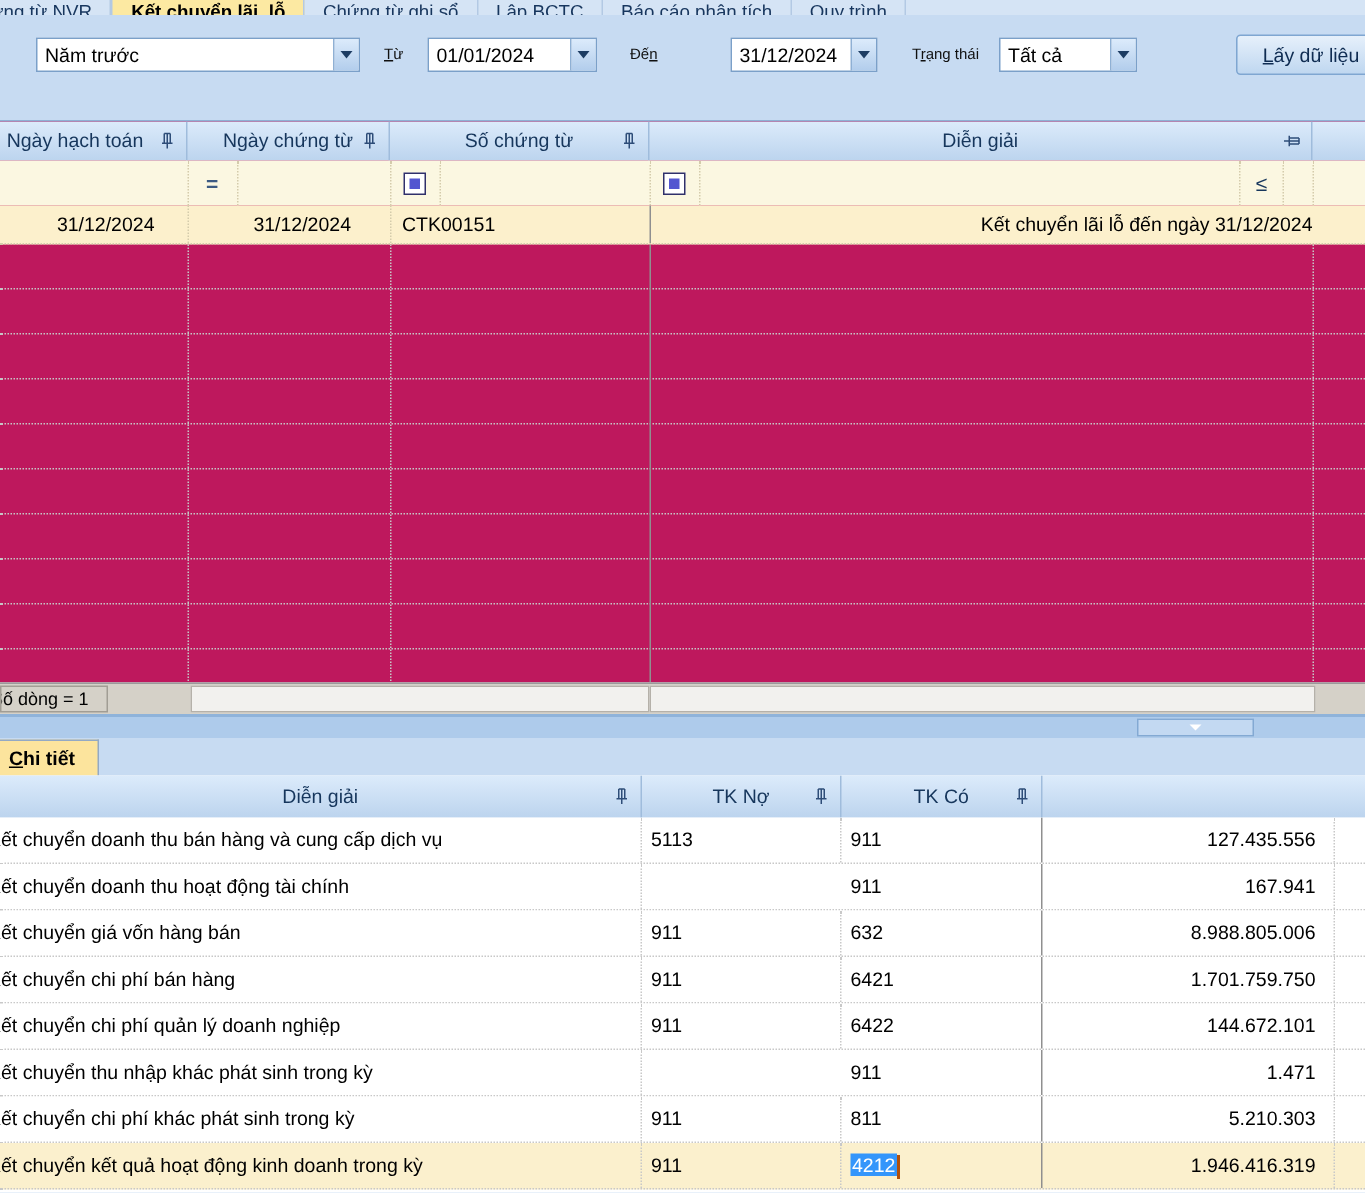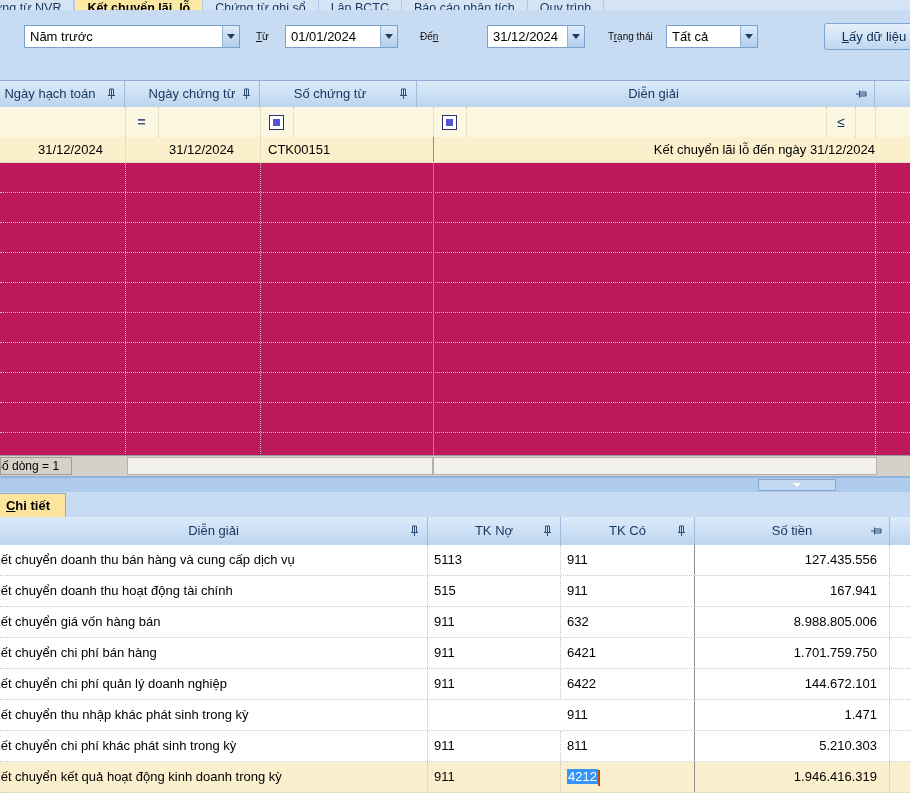--- a/index.html
+++ b/index.html
@@ -44,21 +44,21 @@
 
   
   .mgrid { position:absolute; top:80px; left:0; width:910px; height:375px; background:#be185d;
     border-top:1px solid #8fb0d4; overflow:hidden; }
   .mhead { position:absolute; top:0; left:0; width:910px; height:26px;
     background:linear-gradient(#dcebfb,#bcd4ee); }
   .mh { position:absolute; top:0; height:26px; line-height:25px; color:#16365c;
     border-right:1px solid #9fbcdc; overflow:hidden; text-align:center; }
   .mh1 { left:0;   width:125px; } .mh1 .mh-text { margin-left:-24px; }
   .mh2 { left:125px; width:135px; }
-  .mh3 { left:244px; width:173px; }
+  .mh3 { left:260px; width:173px; }
   .mh4 { left:433px; width:442px; }
   .mh5 { left:875px; width:35px; border-right:none; }
   .mh-text { display:inline-block; font-size:13px; }
   .pin { position:absolute; top:7px; }
   .pin-r { right:7px; }
 
   .mfilter { position:absolute; top:26px; left:0; width:910px; height:30px; background:#fbf7e1; }
   .fline { position:absolute; top:0; height:100%; width:0; border-left:1px dotted #d4cbab; }
   .fl1{left:125px;} .fl2{left:260px;} .fl3{left:433px;} .fl4{left:875px;}
   .fseg { position:absolute; top:0; height:100%; display:flex; align-items:center; justify-content:center;
@@ -292,40 +292,31 @@
         <svg class="pin pin-r" width="11" height="12" viewBox="0 0 11 12">
             <path d="M3.5 1 h4 M5.5 1 v10 M2 7.5 h7 M3.5 1 v6.5 M7.5 1 v6.5" stroke="#2e4d78" stroke-width="1" fill="none"></path>
           </svg>
       </div>
       <div class="dh dh3">
         <span>TK Có</span>
         <svg class="pin pin-r" width="11" height="12" viewBox="0 0 11 12">
             <path d="M3.5 1 h4 M5.5 1 v10 M2 7.5 h7 M3.5 1 v6.5 M7.5 1 v6.5" stroke="#2e4d78" stroke-width="1" fill="none"></path>
           </svg>
       </div>
-      <div class="dh dh4">
-        <span>Số tiền</span>
-        <svg class="pin pin-r" width="12" height="12" viewBox="0 0 12 12">
-            <g transform="rotate(90 6 6)">
-              <path d="M4 1 h4 M6 1 v10 M2.5 7.5 h7 M4 1 v6.5 M8 1 v6.5" stroke="#2e4d78" stroke-width="1" fill="none"></path>
-            </g>
-          </svg>
-      </div>
       <div class="dh dh5"></div>
     </div>
     <div class="drows">
         <div class="d-row">
           <div class="d-cell d-c1"><span>Kết chuyển doanh thu bán hàng và cung cấp dịch vụ</span></div>
           <div class="d-cell d-c2">5113</div>
           <div class="d-cell d-c3">911</div>
           <div class="d-cell d-c4">127.435.556</div>
         </div>
         <div class="d-row">
           <div class="d-cell d-c1"><span>Kết chuyển doanh thu hoạt động tài chính</span></div>
-          <div class="d-cell d-c2">515</div>
           <div class="d-cell d-c3">911</div>
           <div class="d-cell d-c4">167.941</div>
         </div>
         <div class="d-row">
           <div class="d-cell d-c1"><span>Kết chuyển giá vốn hàng bán</span></div>
           <div class="d-cell d-c2">911</div>
           <div class="d-cell d-c3">632</div>
           <div class="d-cell d-c4">8.988.805.006</div>
         </div>
         <div class="d-row">

